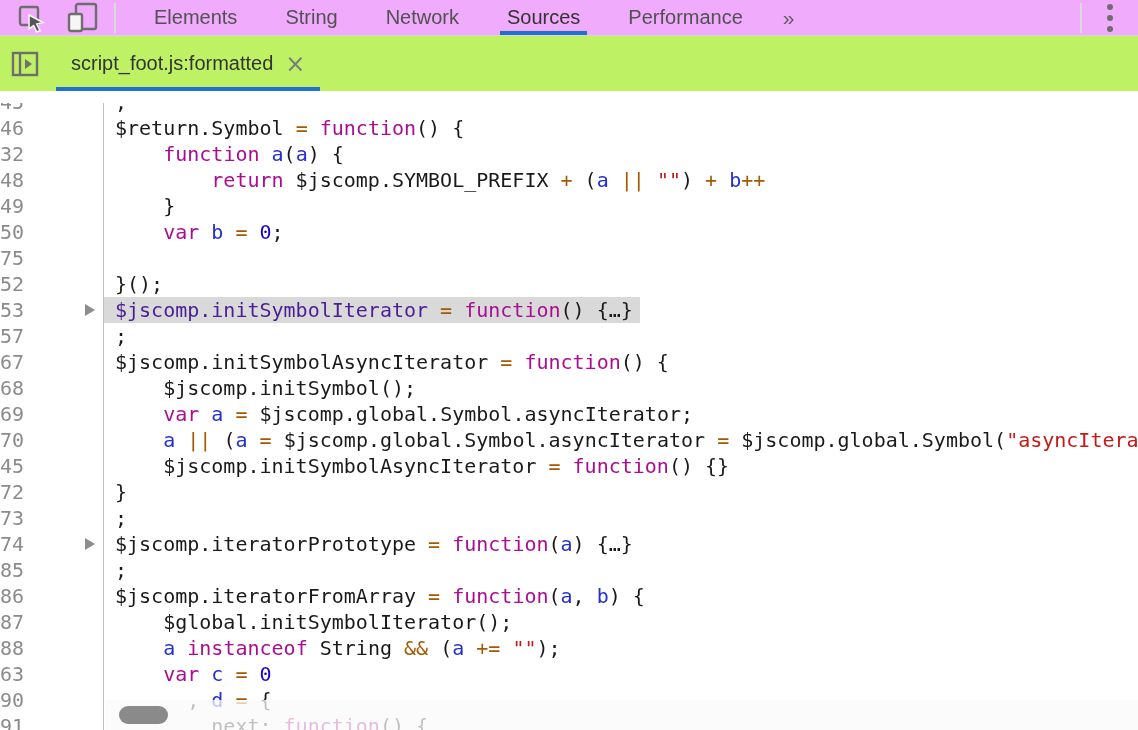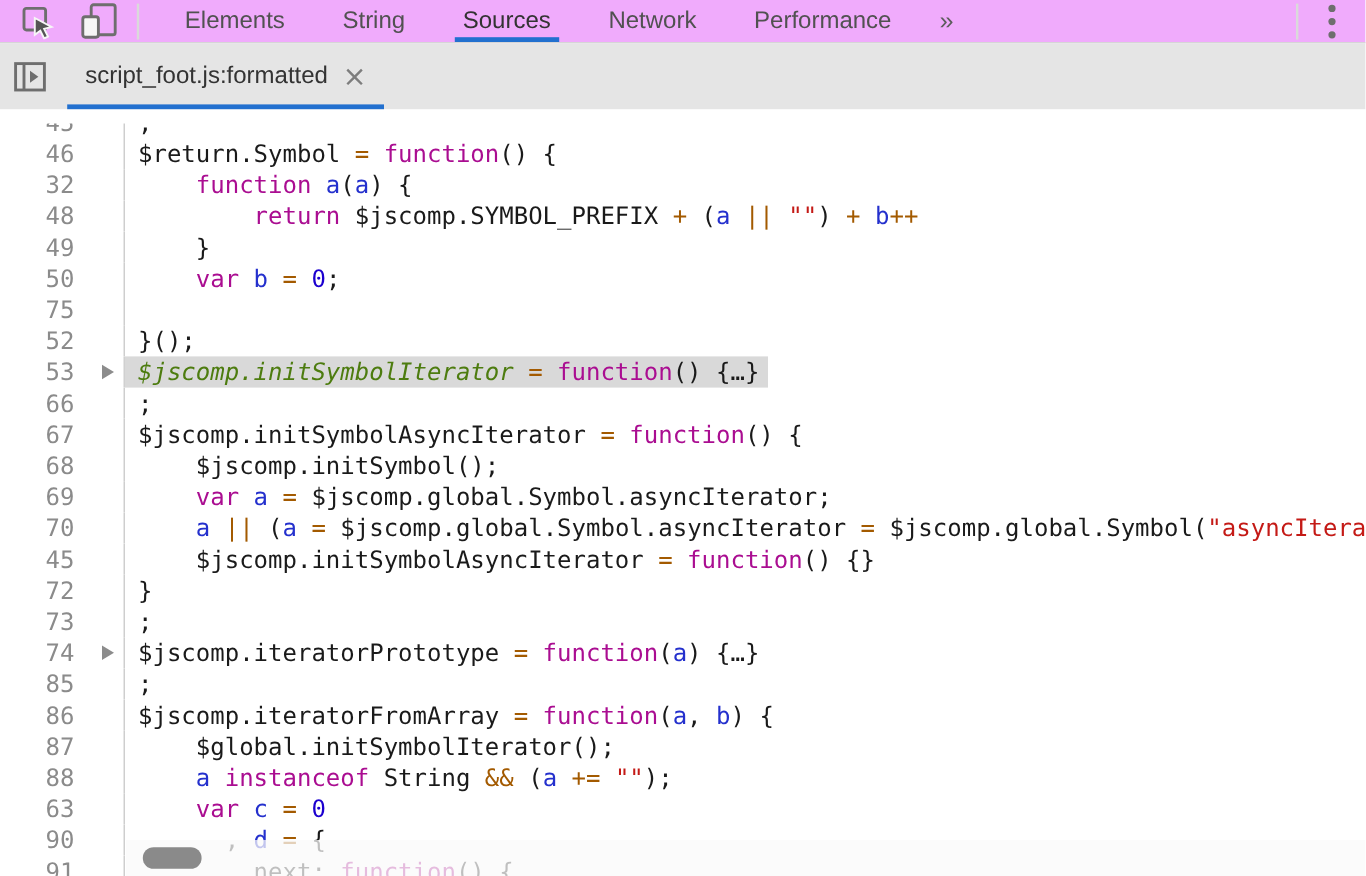--- a/index.html
+++ b/index.html
@@ -20,40 +20,40 @@
   .panel-tab.active { color: #333; }
   .panel-tab.active::after { content: ""; position: absolute; left: -5px; right: -5px;
     bottom: 0; height: 4px; background: var(--accent); }
   .panel-tab.more { font-size: 21px; color: #5c5c5c; margin: 0 14px; }
   .toolbar-right { margin-left: auto; display: flex; align-items: center; height: 100%; }
   .kebab { width: 56px; display: flex; flex-direction: column; align-items: center;
     justify-content: center; gap: 5px; height: 100%; }
   .kebab i { width: 6px; height: 6px; border-radius: 50%; background: #6e6e6e; }
 
   
-  .editor-tabbar { height: 55px; background: #e5e5e5; display: flex; align-items: center; }
+  .editor-tabbar { height: 55px; background: #bef264; display: flex; align-items: center; }
   .nav-toggle { margin-left: 10px; width: 30px; height: 30px; display: flex;
     align-items: center; justify-content: center; }
   .file-tab { margin-left: 16px; height: 100%; display: flex; align-items: center;
     padding: 0 15px; position: relative; }
   .file-tab-label { font-size: 20px; color: #333; }
   .tab-close { margin-left: 12px; font-size: 24px; line-height: 1; color: #7d7d7d;
     font-family: "DejaVu Sans", sans-serif; }
   .file-tab .underline { position: absolute; left: 0; right: 0; bottom: 0; height: 4px;
     background: var(--accent); }
 
   
   .code-area { position: absolute; top: 103px; left: 0; right: 0; bottom: 0;
     overflow: hidden; font-family: "DejaVu Sans Mono", monospace;
     font-size: 20px; line-height: 26px; }
   .code-inner { margin-top: -14px; }
   .code-line { display: flex; height: 26px; }
   .gutter-cell { flex: 0 0 104px; display: flex; border-right: 1px solid #c3c3c3;
     color: #8b8b8b; background: #fff; }
-  .line-number { flex: 0 0 62px; text-align: right; }
+  .line-number { flex: 0 0 62px; }
   .fold-cell { flex: 1; position: relative; }
   .fold-arrow { position: absolute; left: 23px; top: 7px; width: 0; height: 0;
     border-left: 10px solid #8c8c8c; border-top: 6px solid transparent;
     border-bottom: 6px solid transparent; }
   .line-content { white-space: pre; padding: 0 7px 0 11px; color: #1a1a1a; }
   .code-line.highlighted .line-content { background: #d9d9d9; }
 
   
   .hscrollbar { position: absolute; left: 105px; right: 0; bottom: 0; height: 30px;
     background: rgba(250,250,250,0.74); z-index: 5; }
@@ -73,22 +73,22 @@
   <div class="tool-btn device-btn">
     <svg width="34" height="34" viewBox="0 0 34 34">
       <rect x="10" y="3" width="20" height="25" rx="2" fill="none" stroke="#6e6e6e" stroke-width="2.4"></rect>
       <rect x="3" y="13" width="13" height="17" rx="2" fill="#f6f6f6" stroke="#6e6e6e" stroke-width="2.4"></rect>
     </svg>
   </div>
   <div class="toolbar-sep"></div>
   <div class="panel-tabs">
       <div class="panel-tab">Elements</div>
       <div class="panel-tab">String</div>
+      <div class="panel-tab">Network</div>
       <div class="panel-tab active">Sources</div>
-      <div class="panel-tab">Network</div>
       <div class="panel-tab">Performance</div>
       <div class="panel-tab more">»</div>
     </div>
   <div class="toolbar-right">
     <div class="toolbar-sep"></div>
     <div class="kebab">
       <i></i>
       <i></i>
       <i></i>
     </div>
@@ -167,25 +167,25 @@
         </div>
         <span class="line-content"><span style="color: rgb(26, 26, 26);">}();</span></span>
       </div>
       <div class="code-line highlighted">
         <div class="gutter-cell">
           <span class="line-number">53</span>
           <span class="fold-cell">
             <span class="fold-arrow"></span>
           </span>
         </div>
-        <span class="line-content"><span style="color: #4d7c0f; font-style: italic;">$jscomp.initSymbolIterator </span><span style="color: rgb(163, 90, 0);">=</span><span style="color: rgb(26, 26, 26);"> </span><span style="color: rgb(170, 13, 145);">function</span><span style="color: rgb(26, 26, 26);">() {…}</span></span>
-      </div>
-      <div class="code-line">
-        <div class="gutter-cell">
-          <span class="line-number">66</span>
+        <span class="line-content"><span style="color: #4c1d95;">$jscomp.initSymbolIterator </span><span style="color: rgb(163, 90, 0);">=</span><span style="color: rgb(26, 26, 26);"> </span><span style="color: rgb(170, 13, 145);">function</span><span style="color: rgb(26, 26, 26);">() {…}</span></span>
+      </div>
+      <div class="code-line">
+        <div class="gutter-cell">
+          <span class="line-number">57</span>
           <span class="fold-cell"></span>
         </div>
         <span class="line-content"><span style="color: rgb(26, 26, 26);">;</span></span>
       </div>
       <div class="code-line">
         <div class="gutter-cell">
           <span class="line-number">67</span>
           <span class="fold-cell"></span>
         </div>
         <span class="line-content"><span style="color: rgb(26, 26, 26);">$jscomp.initSymbolAsyncIterator </span><span style="color: rgb(163, 90, 0);">=</span><span style="color: rgb(26, 26, 26);"> </span><span style="color: rgb(170, 13, 145);">function</span><span style="color: rgb(26, 26, 26);">() {</span></span>

